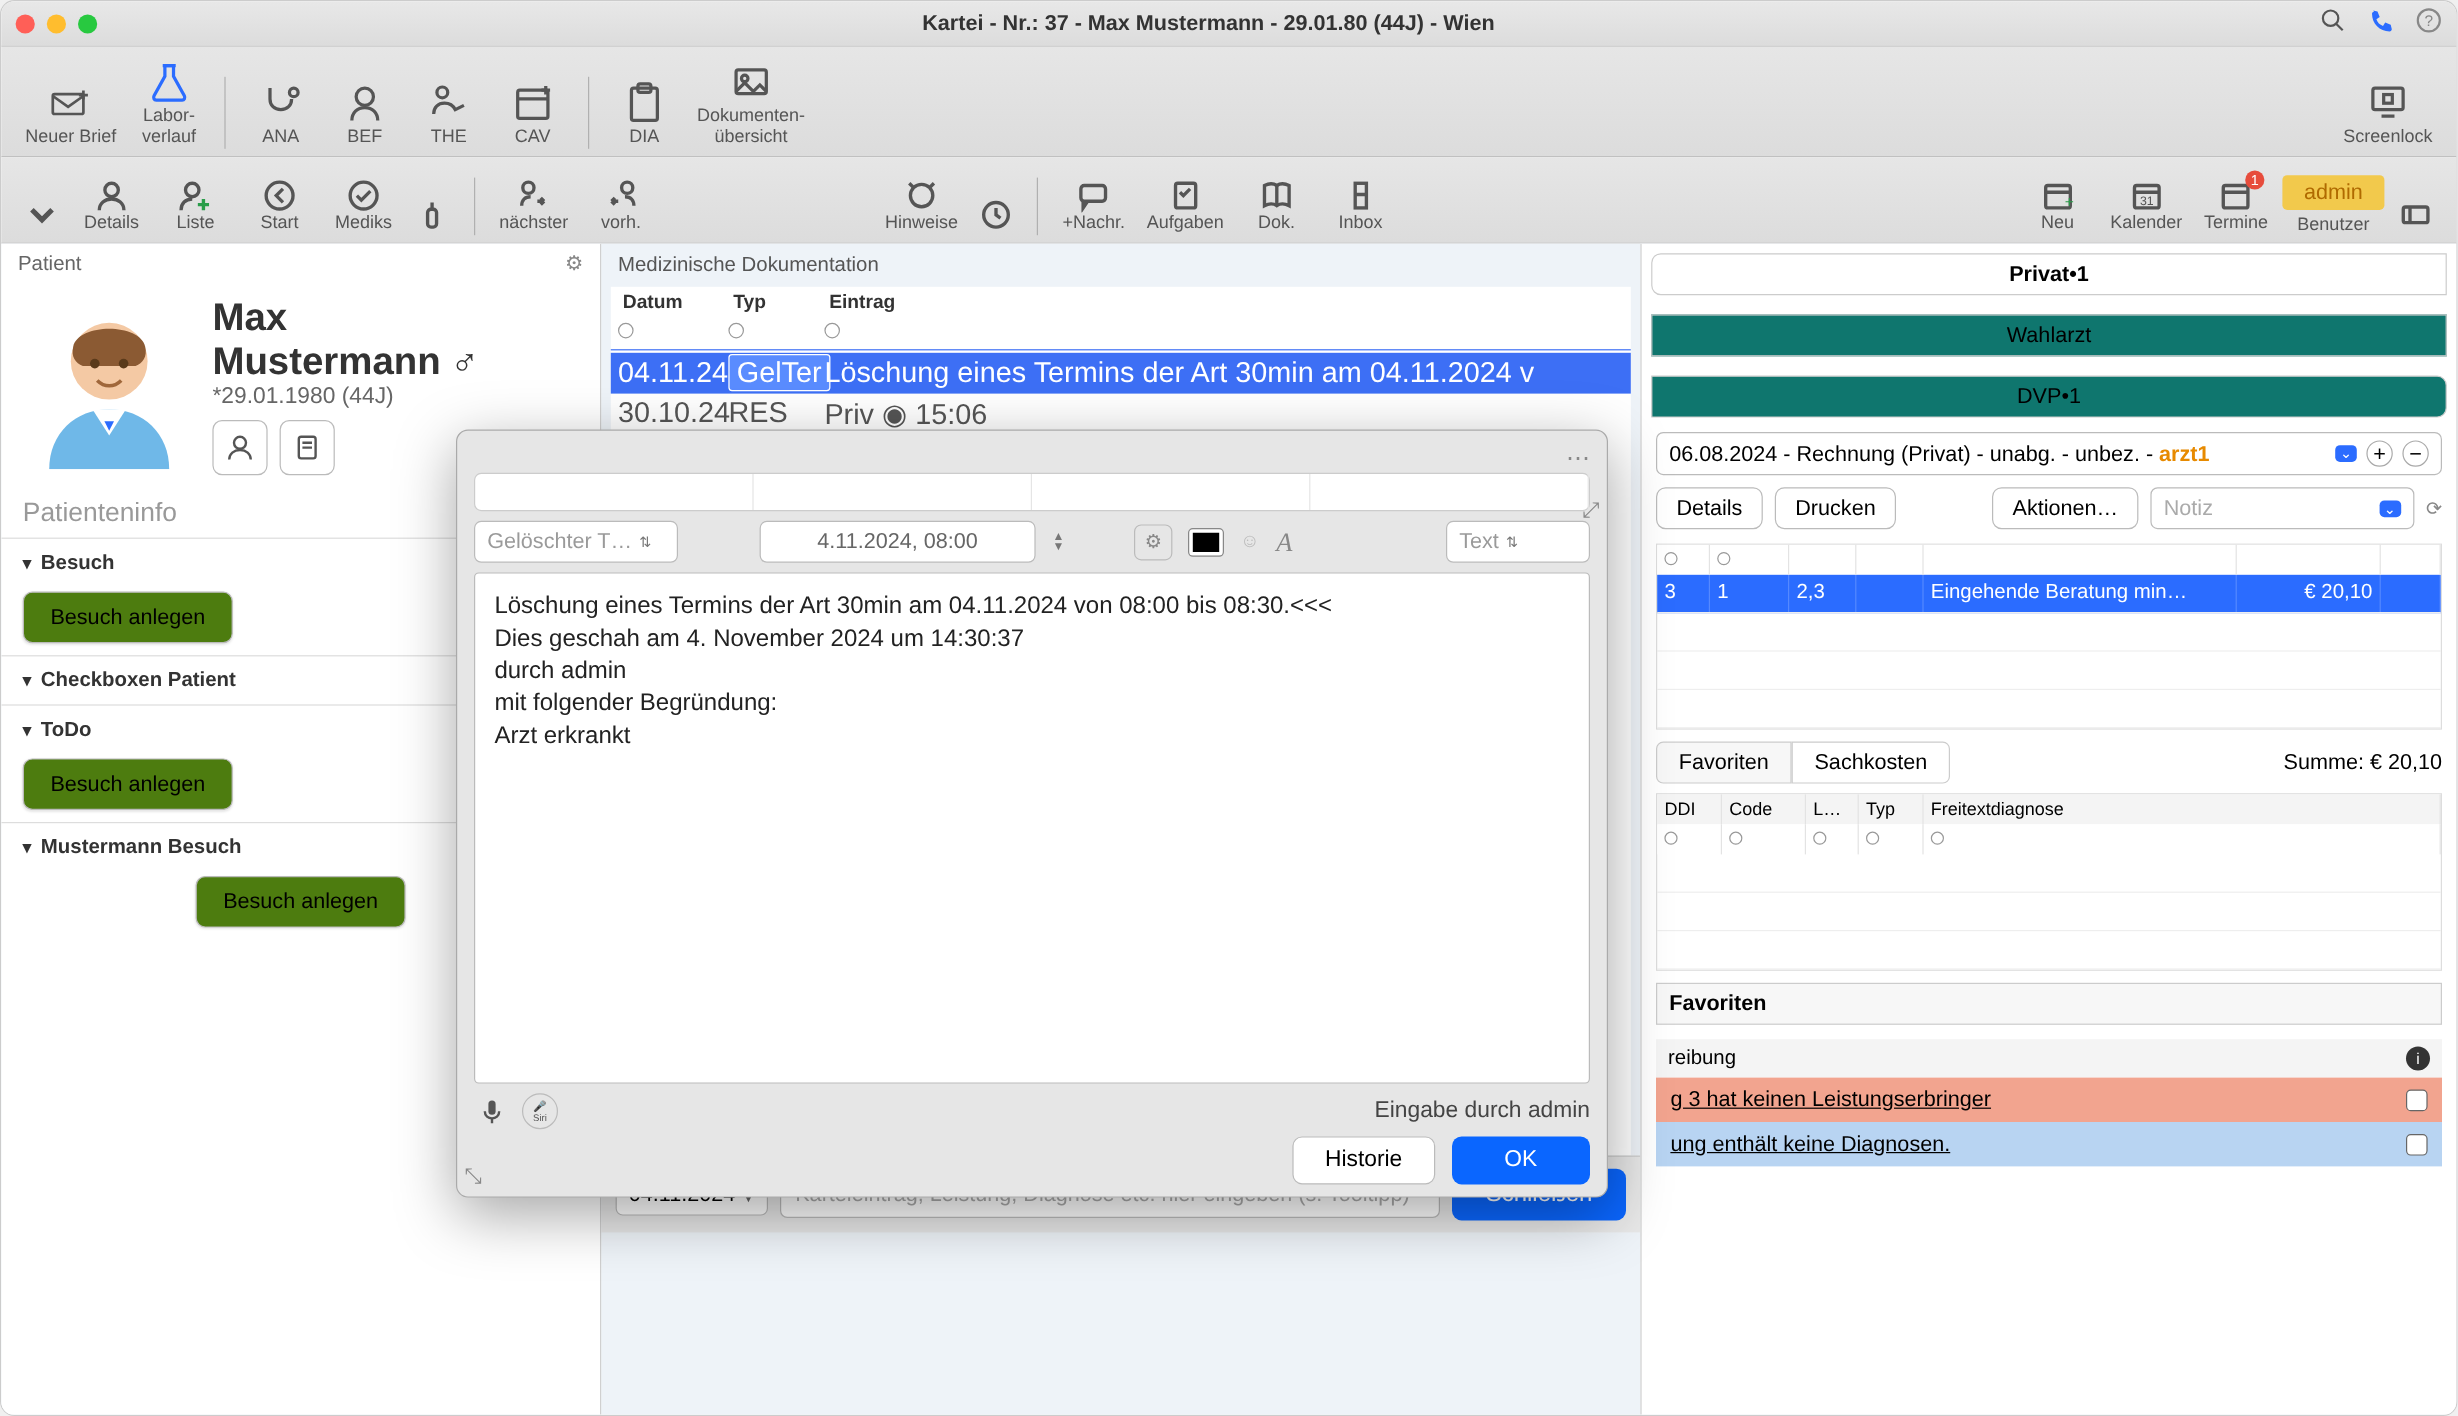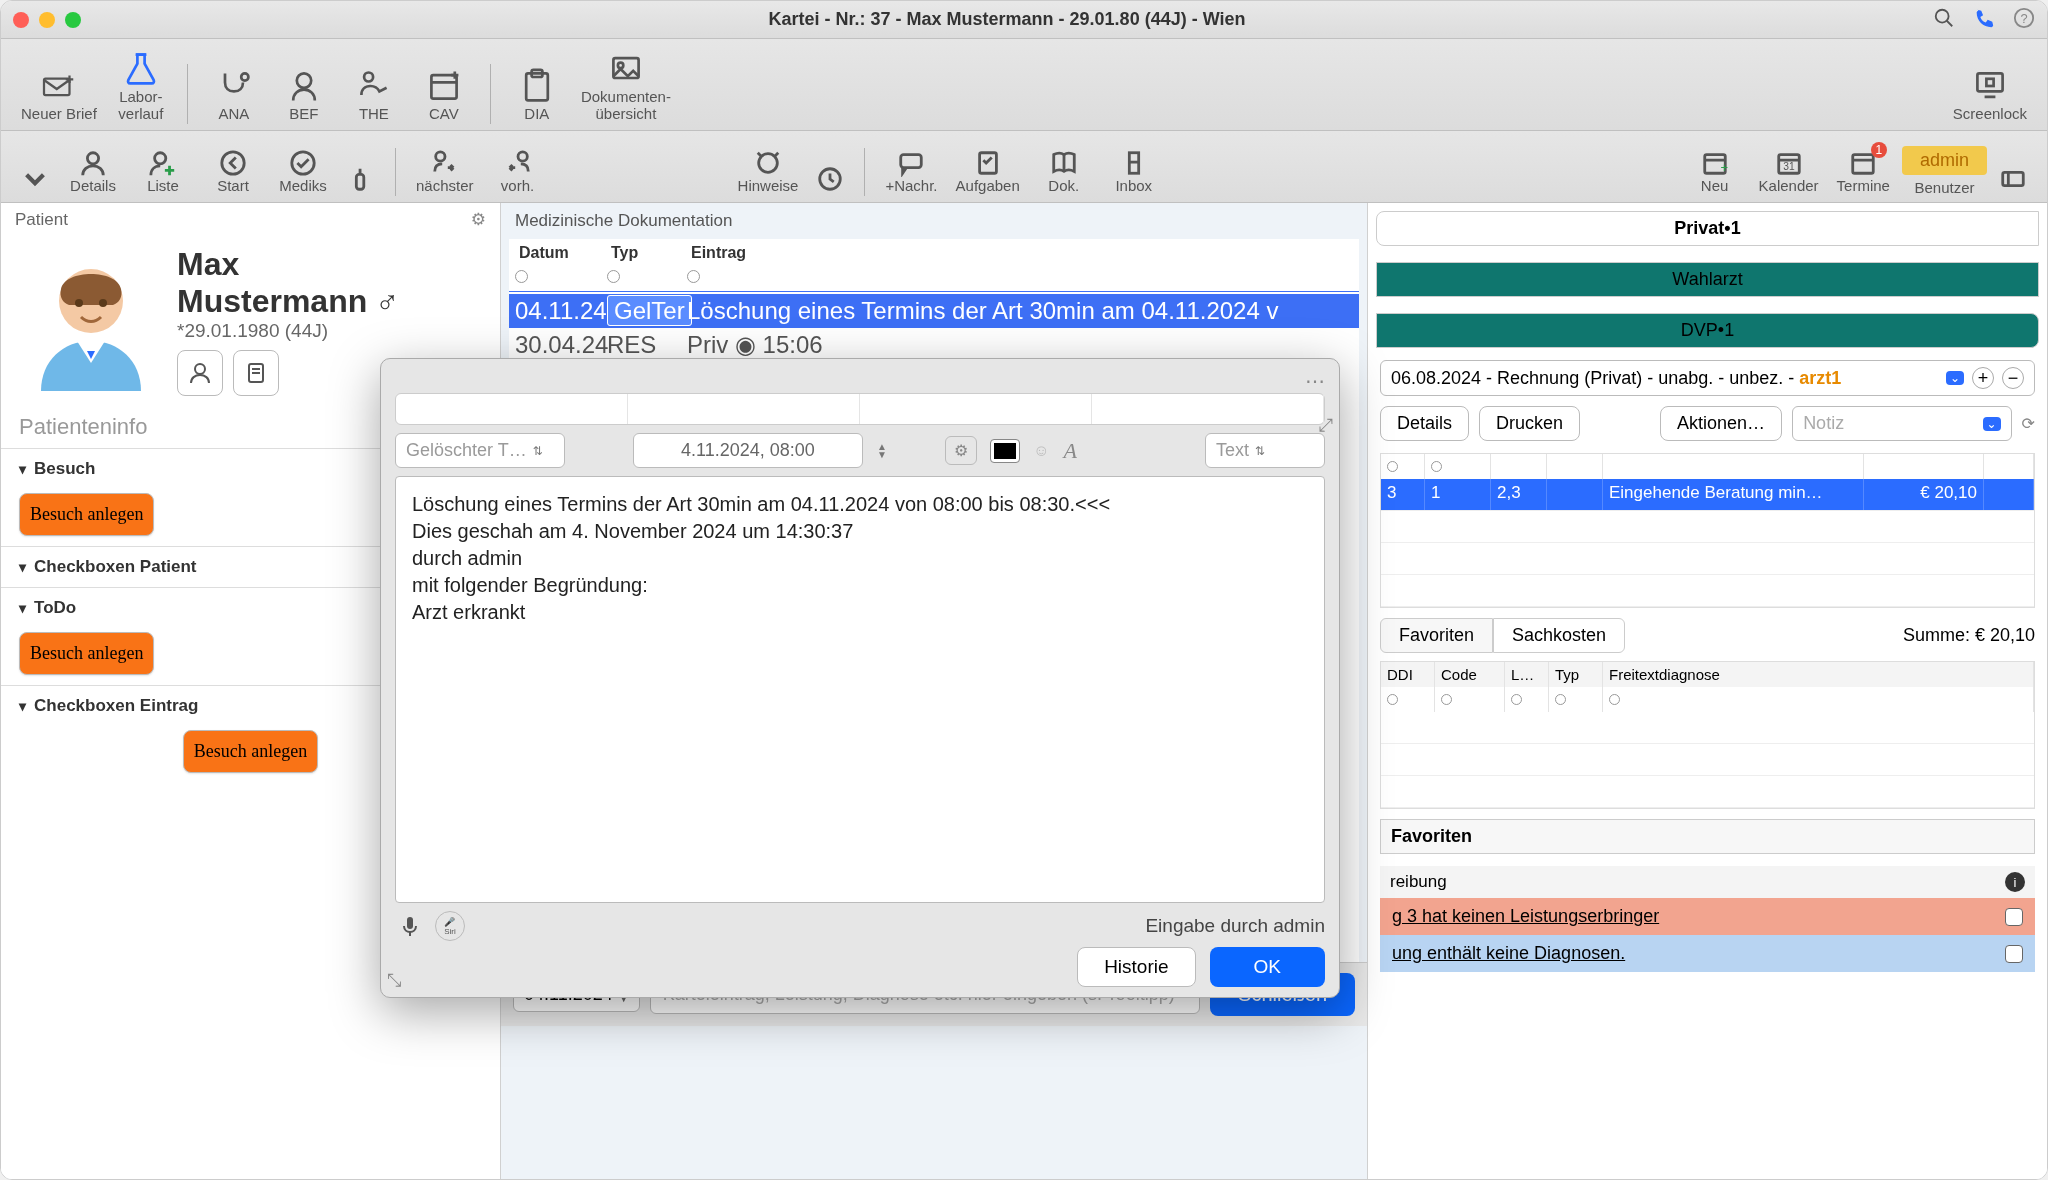--- a/index.html
+++ b/index.html
@@ -42,21 +42,21 @@
 .patient-card { padding:10px 20px; display:flex; gap:16px; align-items:center;}
 .avatar { width:140px; height:140px; }
 .pname { font-size:32px; font-weight:700; color:#333; display:flex; align-items:center; gap:8px;}
 .pdob { color:#666; font-size:19px; }
 .p-buttons { display:flex; gap:10px; margin-top:8px;}
 .icon-btn { width:46px; height:46px; border:1px solid #bbb; border-radius:8px; background:#fff; display:flex; align-items:center; justify-content:center;}
 .pinfo { padding:8px 18px; color:#999; font-size:22px;}
 .section { border-top:1px solid #ddd; padding:10px 18px;}
 .sec-head { display:flex; align-items:center; gap:8px; font-weight:700; font-size:17px; color:#333; cursor:pointer;}
 .sec-head .chev{font-size:14px;}
-.pill-btn { margin-top:14px; padding:10px 10px; border:1px solid #bbb; border-radius:8px; background:#f97316; font-size:18px; display:inline-block; box-shadow:0 1px 2px rgba(0,0,0,0.1);font-family:Liberation Serif, serif;}
+.pill-btn { margin-top:14px; padding:10px 22px; border:1px solid #bbb; border-radius:8px; background:#4d7c0f; font-size:18px; display:inline-block; box-shadow:0 1px 2px rgba(0,0,0,0.1);}
 
 
 .doc-hdr { padding:8px 14px; color:#555; font-size:17px;}
 .doc-table { background:#fff; margin:0 8px; }
 .doc-th { display:flex; font-size:16px; font-weight:600; padding:2px 4px; color:#333;}
 .doc-th > div, .doc-tr > div { padding:3px 6px;}
 .c-date{width:92px;} .c-typ{width:80px;} .c-ent{flex:1;}
 .radio-row { display:flex; }
 .radio-row > div{ padding:2px 6px;}
 .radio-row .dot{ width:13px;height:13px;border:1px solid #999;border-radius:50%; display:inline-block;}
@@ -478,21 +478,21 @@
         </div>
       <div class="section"><div class="sec-head">
             <span class="chev">▾</span>
             <span>ToDo</span>
           </div>
         <div class="pill-btn">Besuch anlegen</div>
       </div>
       <div class="section">
           <div class="sec-head">
             <span class="chev">▾</span>
-            <span>Checkboxen Eintrag</span>
+            <span>Mustermann Besuch</span>
           </div>
         <div style="text-align:center;"><div class="pill-btn">Besuch anlegen</div></div>
       </div>
     </div>
 
     <div class="col-mid">
       <div class="doc-hdr">Medizinische Dokumentation</div>
       <div class="doc-table">
         <div class="doc-th">
           <div class="c-date">Datum</div>
@@ -504,21 +504,21 @@
             <div class="c-typ"><span class="dot"></span></div>
             <div class="c-ent"><span class="dot"></span></div>
           </div>
         <div style="height:1px;background:#3d6ff5;margin:2px 0;"></div>
         <div class="doc-tr sel">
           <div class="c-date">04.11.24</div>
           <div class="c-typ"><span>GelTer</span></div>
           <div class="c-ent">Löschung eines Termins der Art 30min am 04.11.2024 v</div>
         </div>
         <div class="doc-tr" style="color:#555;">
-          <div class="c-date">30.04.24</div>
+          <div class="c-date">30.10.24</div>
           <div class="c-typ">RES</div>
           <div class="c-ent">Priv ◉ 15:06</div>
         </div>
         <div style="height:600px;"></div>
       </div>
       <div class="entrybar">
         <div class="date-field">
           <span>04.11.2024</span>
           <span class="stepper">
               <span>▲</span>

